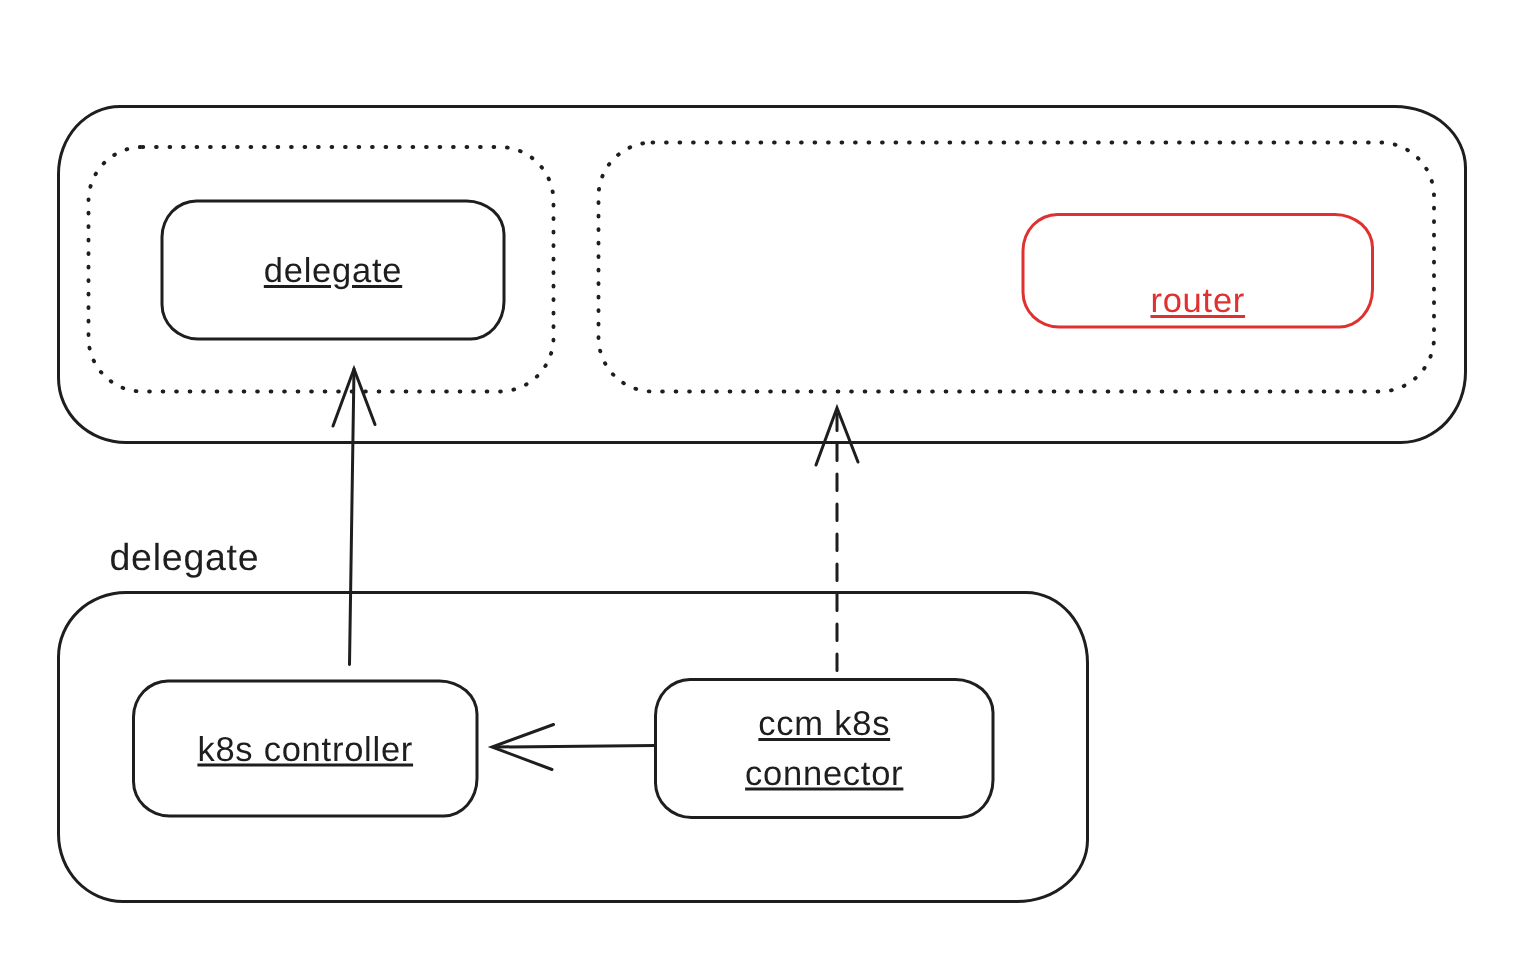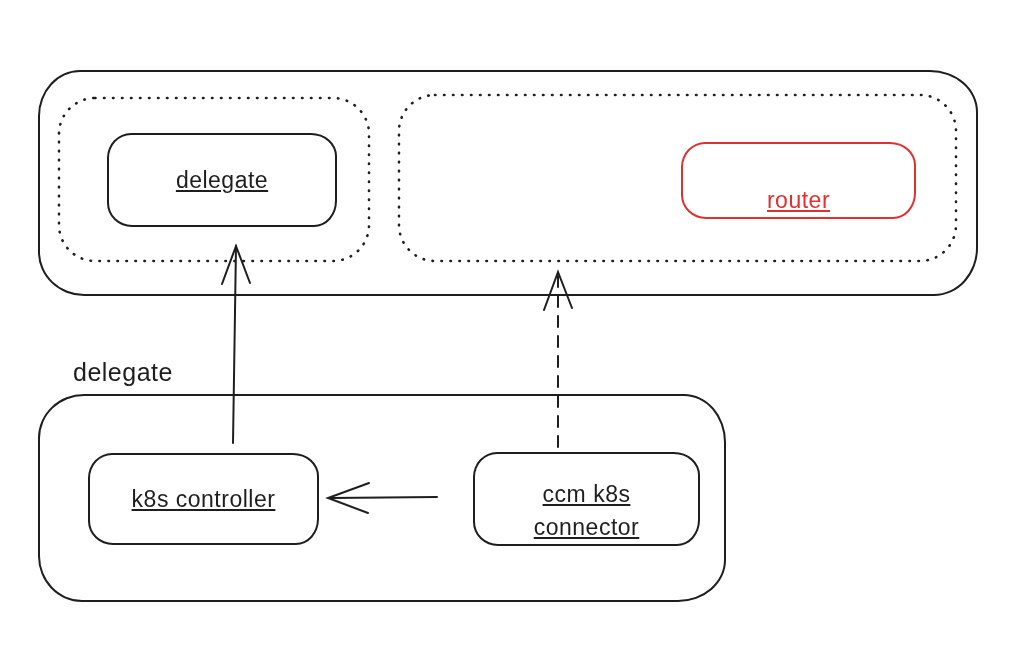--- a/index.html
+++ b/index.html
@@ -52,21 +52,21 @@
     background: #ffffff;
     z-index: 3;
   }
   .node .node-label { line-height: 33px; text-decoration: underline; }
   .node-delegate   { left: 107px; top: 133px; width: 226px; height: 90px; }
   .node-controller { left: 422px; top: 143px; width: 234px; height: 75px;
                      border-color: #e03131; color: #e03131; }
   .node-router     { left: 681px; top: 142px; width: 231px; height: 73px;
                      border-color: #e03131; color: #e03131; align-items: flex-end; }
   .node-k8s-connector { left: 88px;  top: 453px; width: 227px; height: 88px; }
-  .node-ccm-k8s-connector { left: 473px; top: 452px; width: 223px; height: 90px; align-items: flex-end; }
+  .node-ccm-k8s-connector { left: 436px; top: 452px; width: 223px; height: 90px; }
   .node-ccm-k8s-connector .node-label { max-width: 150px; }
   .float-label {
     position: absolute;
     font-size: 25px;
     letter-spacing: 0.5px;
     z-index: 3;
     white-space: nowrap;
   }
   .label-k8s-cluster { left: 797px; top: 30px; }
   .label-harness     { left: 73px;  top: 358px; }

